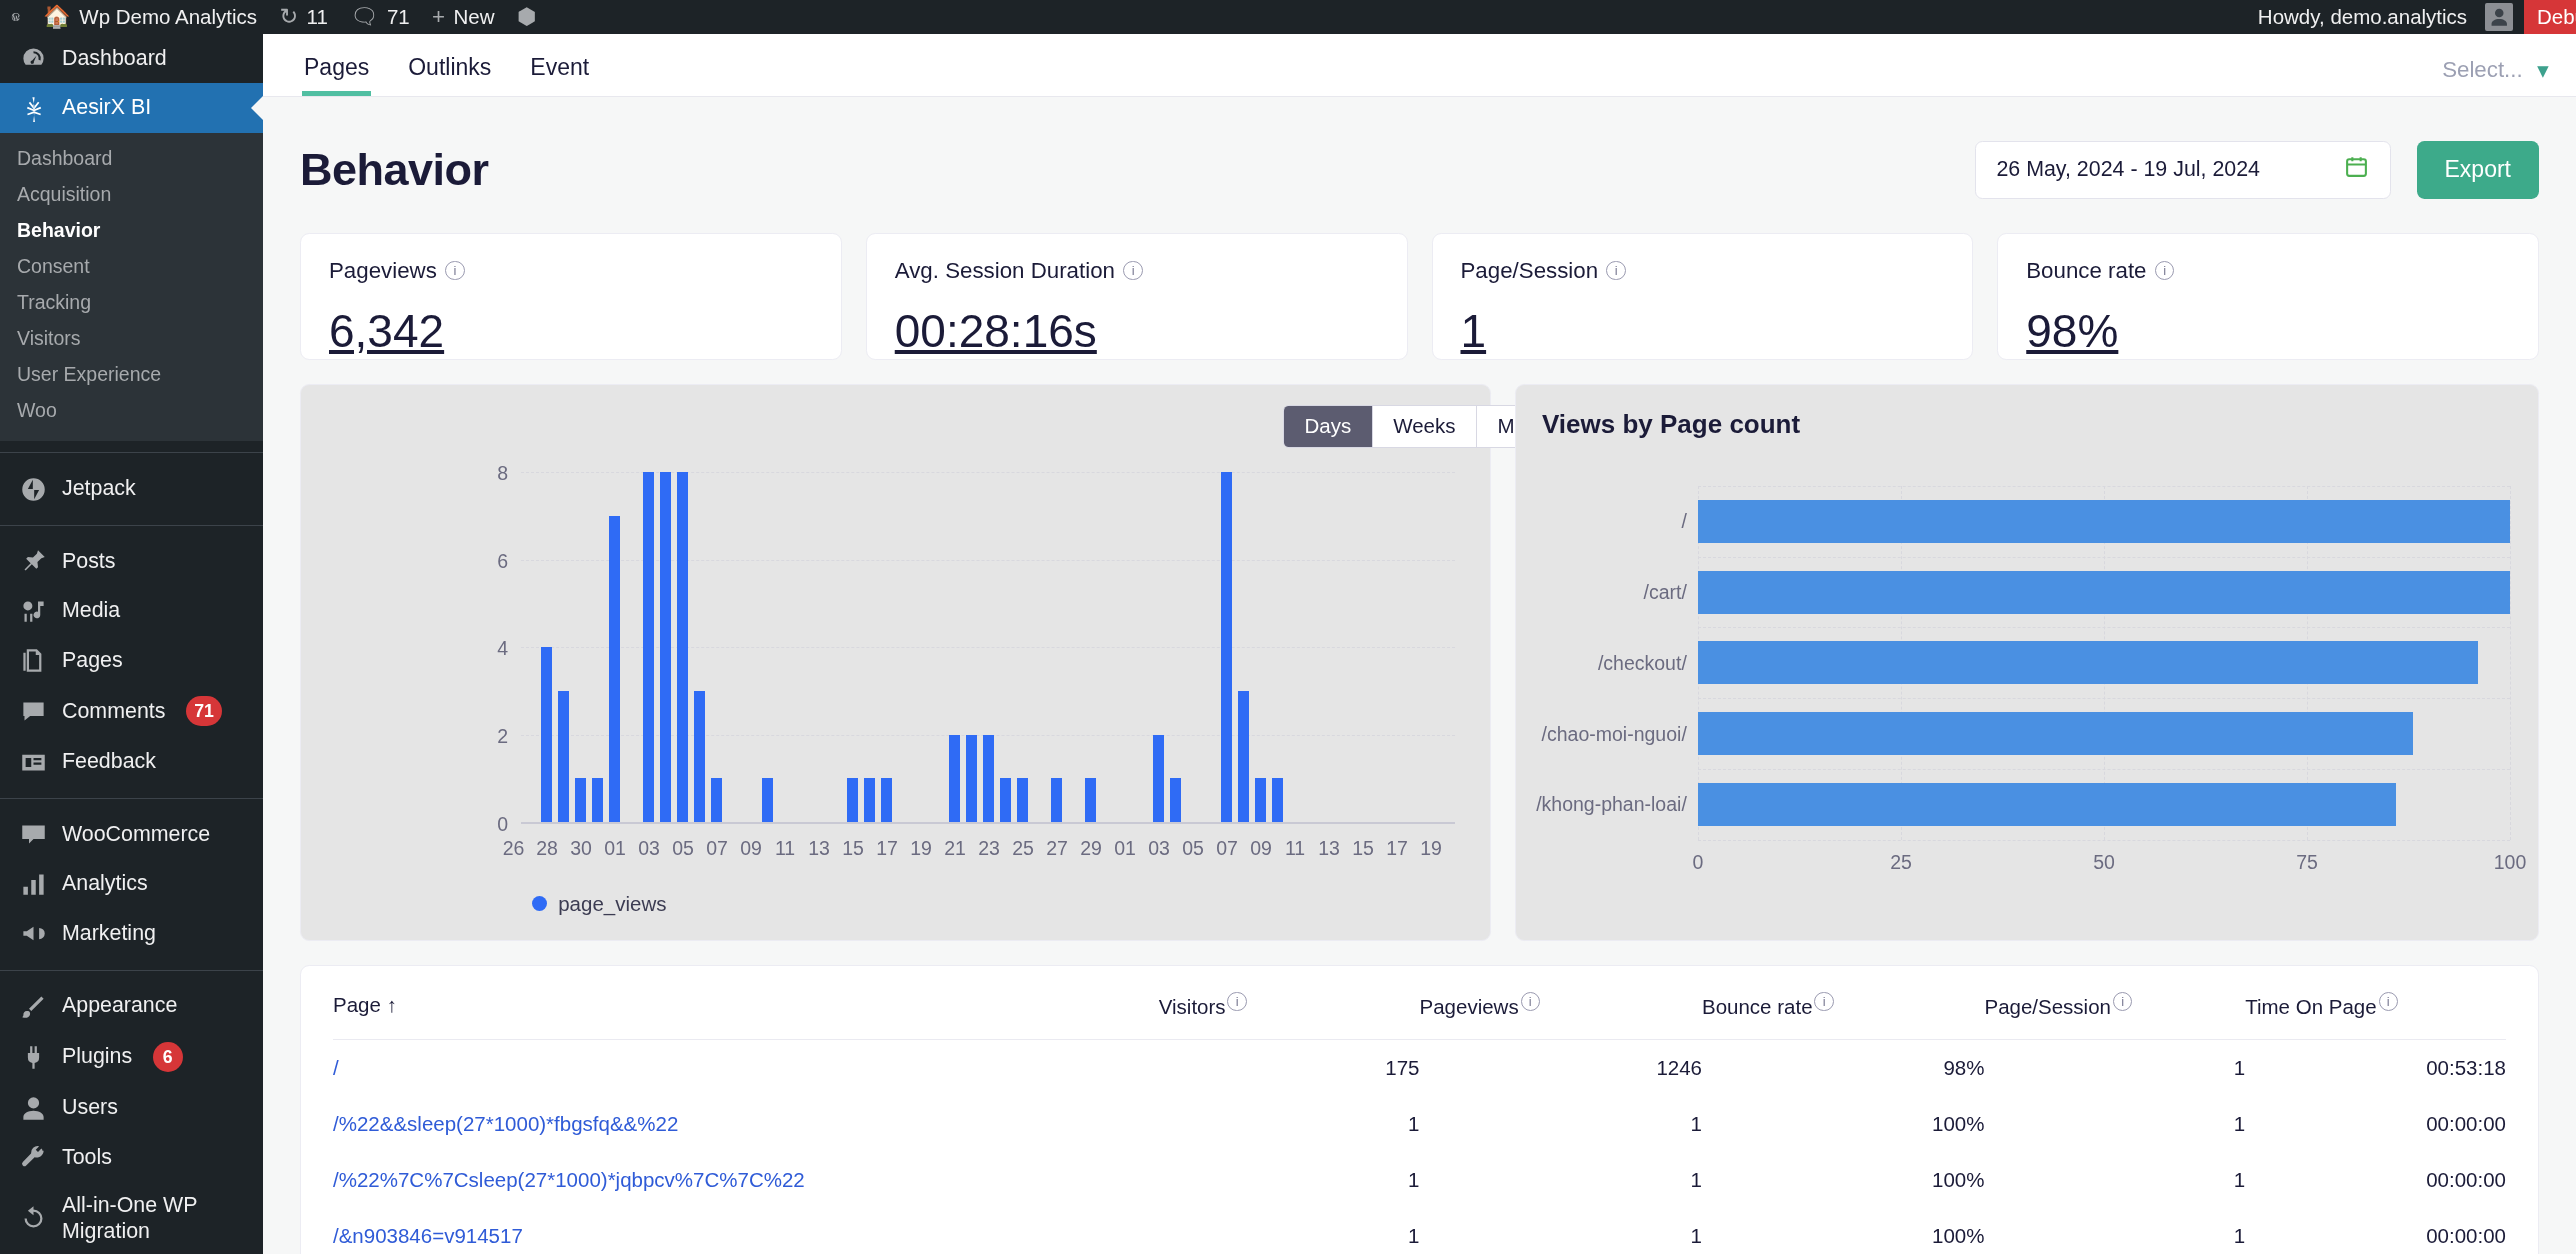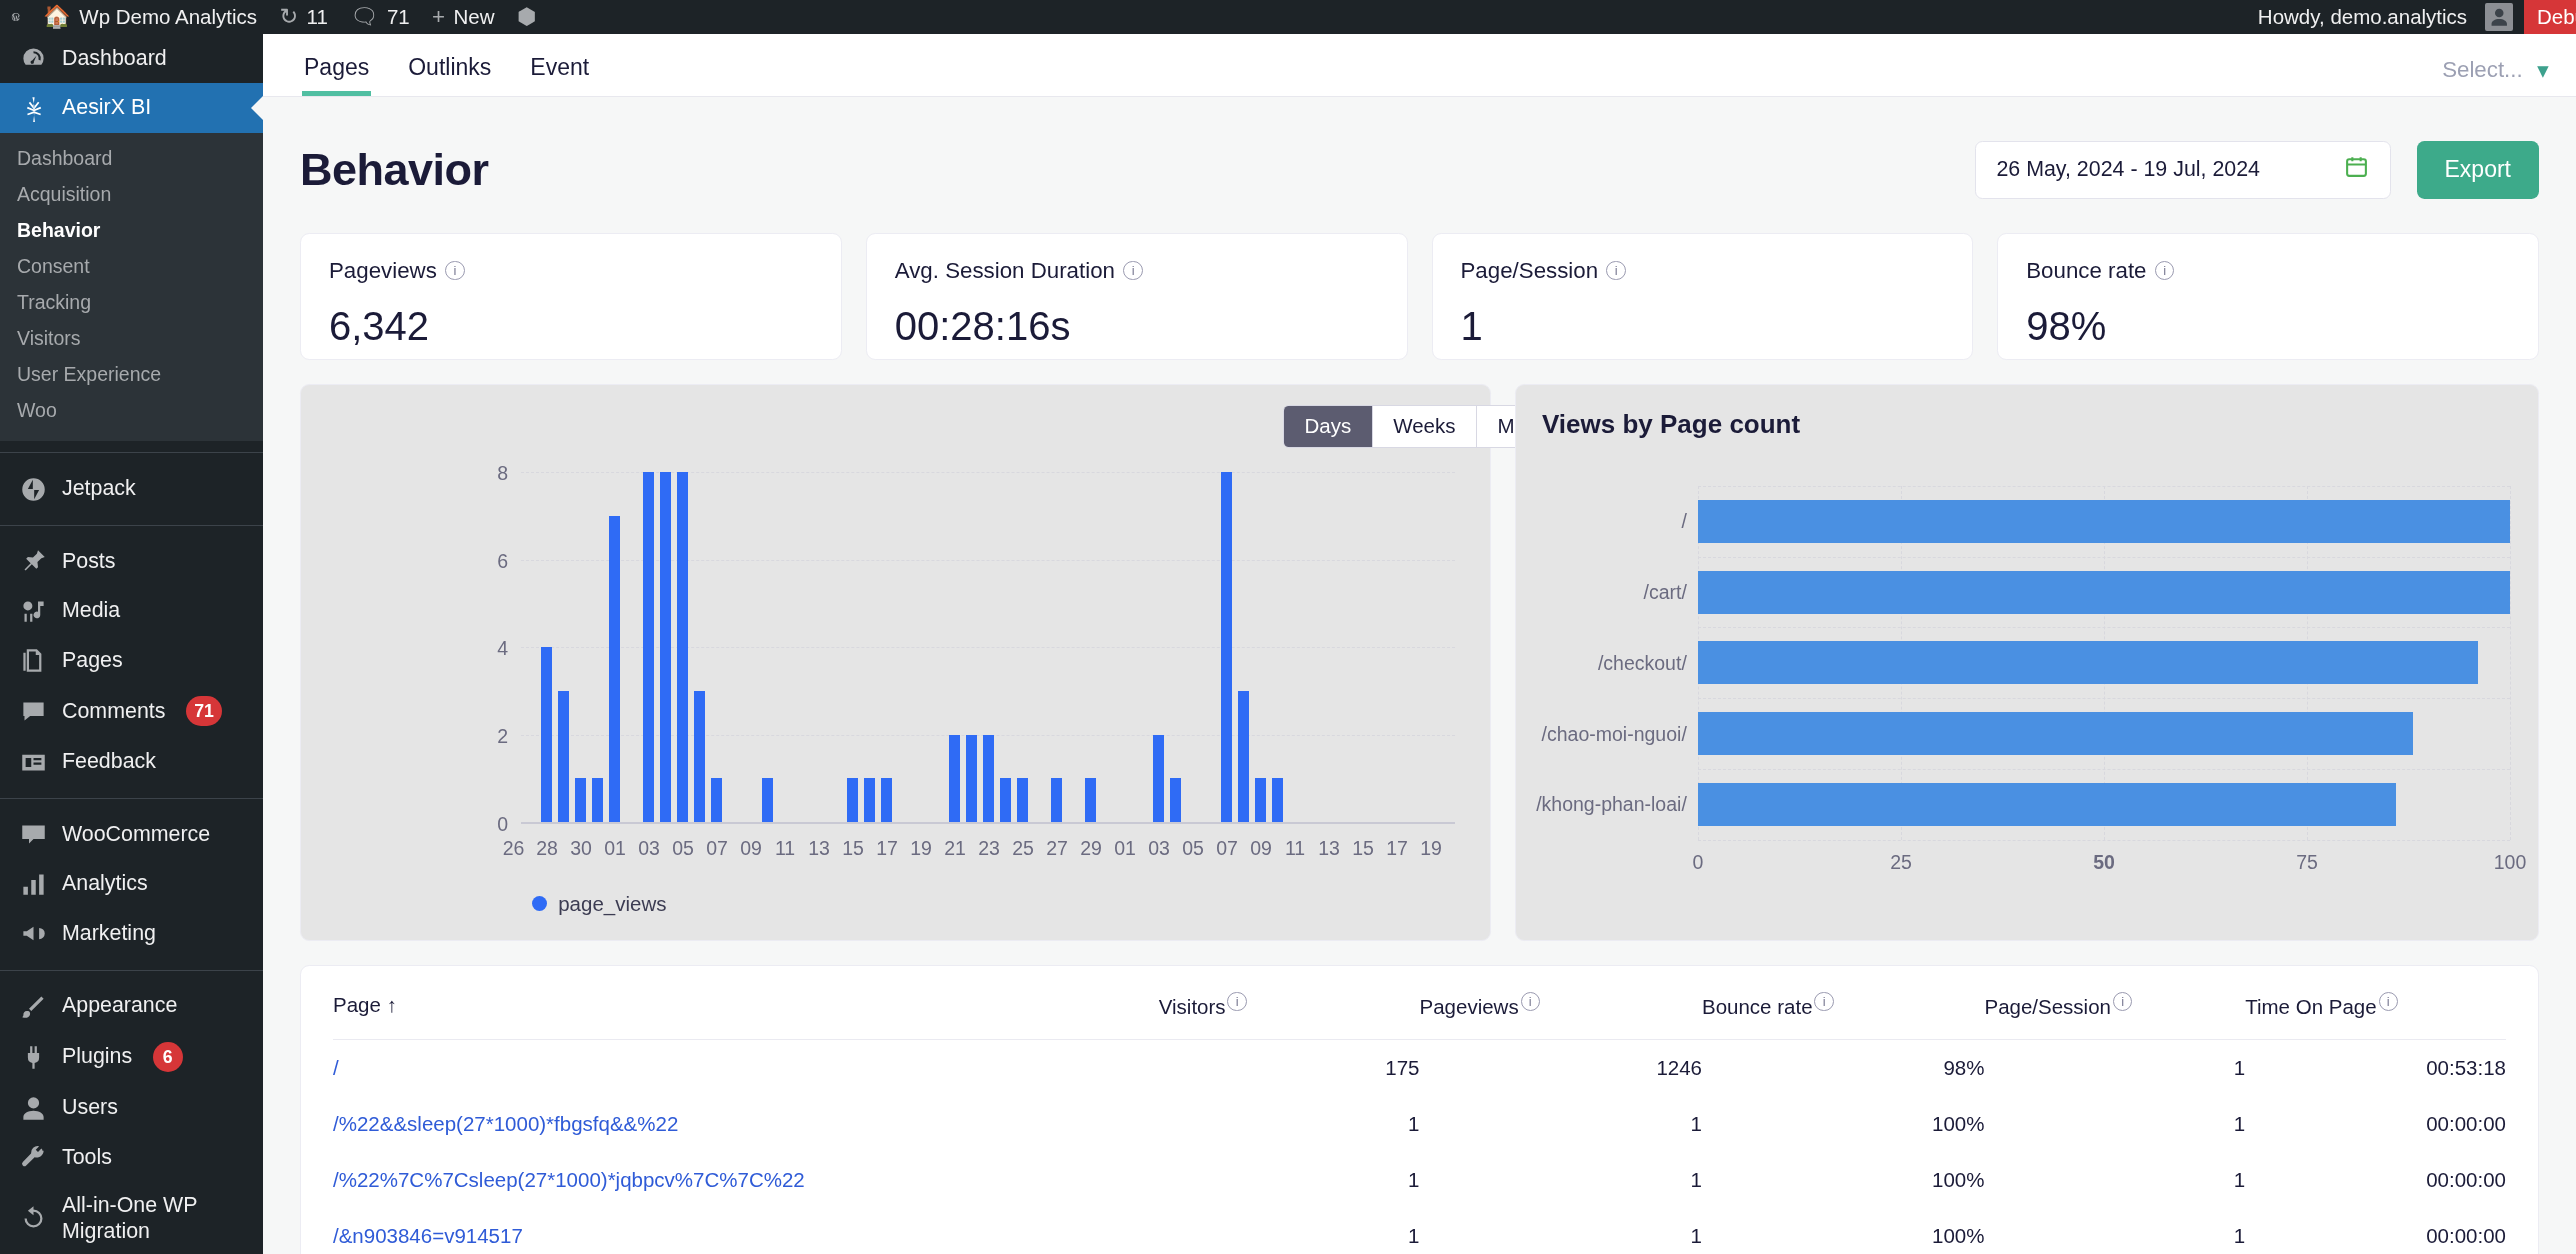--- a/index.html
+++ b/index.html
@@ -90,21 +90,21 @@
     background: #3daa8a; color: #fff; border: none; border-radius: 7.4px; height: 58px;
     padding: 0 28px; font-size: 23px; font-family: inherit; cursor: pointer;
   }
   
   .kpi-row { display: flex; gap: 24px; margin-top: 18.6px; }
   .kpi {
     flex: 1; background: #fff; border-radius: 9.3px; border: 0.9px solid #ececf3;
     padding: 24px 28px 28px 28px; height: 127px;
   }
   .kpi-label { font-size: 22.3px; color: #1b1b38; display: flex; align-items: center; gap: 8.4px; }
-  .kpi-val { font-size: 40px; color: #1b1b38; margin-top: 20.5px; }
+  .kpi-val { font-size: 46px; color: #1b1b38; margin-top: 20.5px; text-decoration: underline; }
   .info-i {
     display: inline-flex; align-items: center; justify-content: center;
     width: 19.5px; height: 19.5px; border: 1.5px solid #9a9ab0; border-radius: 50%;
     font-size: 13px; color: #7a7a93; font-style: normal; line-height: 1;
   }
   
   .charts-row { display: flex; gap: 24px; margin-top: 24px; }
   .card { background: #e5e5e5; border-radius: 9.3px; border: 0.9px solid #ececf3; }
   #chart-card-bar { width: 1191px; height: 557px; position: relative; padding: 20.5px; }
   #chart-card-page { flex: 1; height: 557px; position: relative; padding: 24px 26px; }
@@ -503,21 +503,21 @@
       </div>
 
       <div class="card" id="chart-card-page">
         <div class="pc-title">Views by Page count</div>
         <div class="pc-plot" id="pcplot">
             <div class="pc-vgrid" style="left: 0%;"></div>
             <span class="pc-xlab" style="left: 0%;">0</span>
             <div class="pc-vgrid" style="left: 25%;"></div>
             <span class="pc-xlab" style="left: 25%;">25</span>
             <div class="pc-vgrid" style="left: 50%;"></div>
-            <span class="pc-xlab" style="left: 50%; font-weight: bold;">50</span>
+            <span class="pc-xlab" style="left: 50%;">50</span>
             <div class="pc-vgrid" style="left: 75%;"></div>
             <span class="pc-xlab" style="left: 75%;">75</span>
             <div class="pc-vgrid" style="left: 100%;"></div>
             <span class="pc-xlab" style="left: 100%;">100</span>
             <div class="pc-hgrid" style="top: 0px;"></div>
             <div class="pc-bar" style="top: 14px; width: 100%; background: rgb(74, 144, 226);"></div>
             <span class="pc-ylab" style="top: 35px;">/</span>
             <div class="pc-hgrid" style="top: 71px;"></div>
             <div class="pc-bar" style="top: 85px; width: 100%; background: rgb(74, 144, 226);"></div>
             <span class="pc-ylab" style="top: 106px;">/cart/</span>

